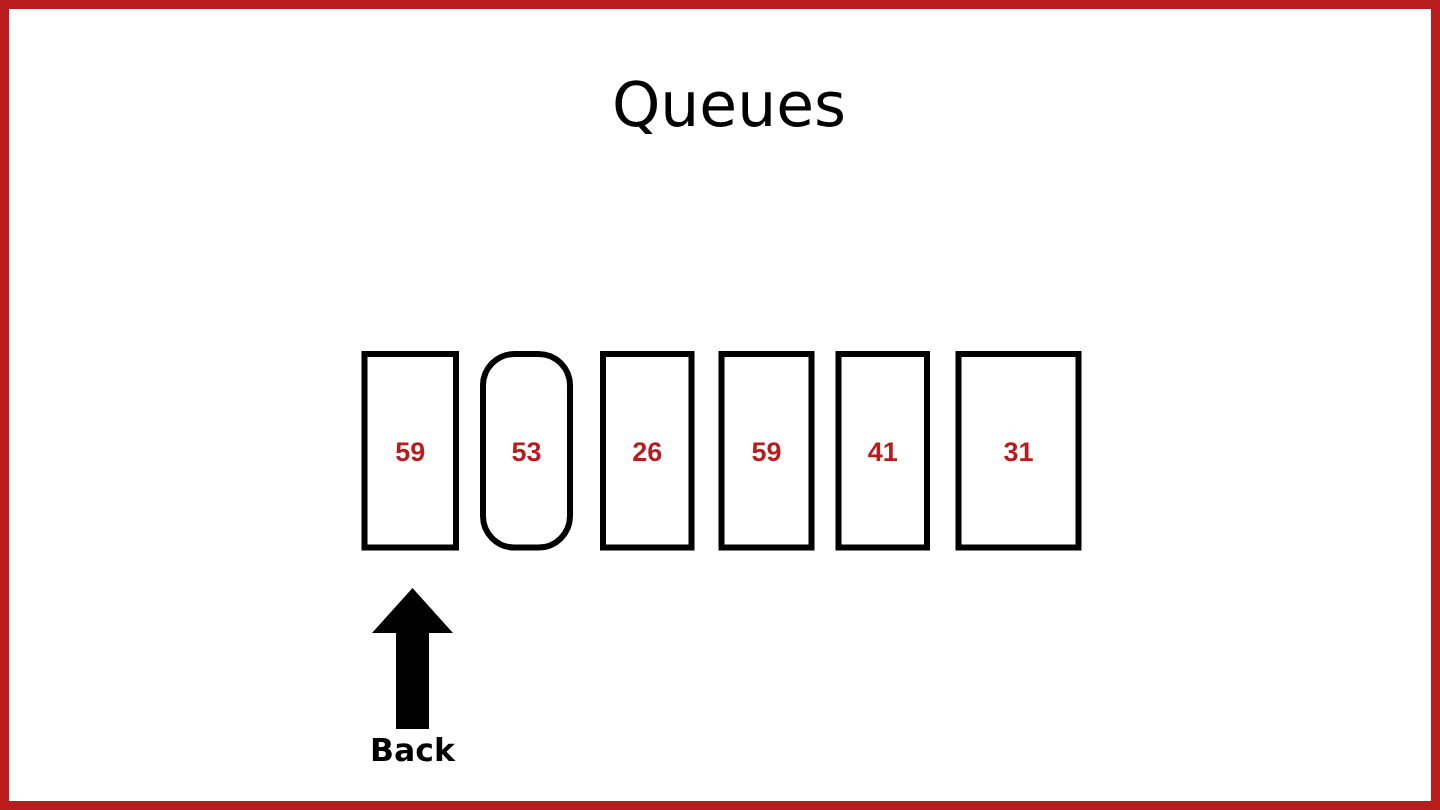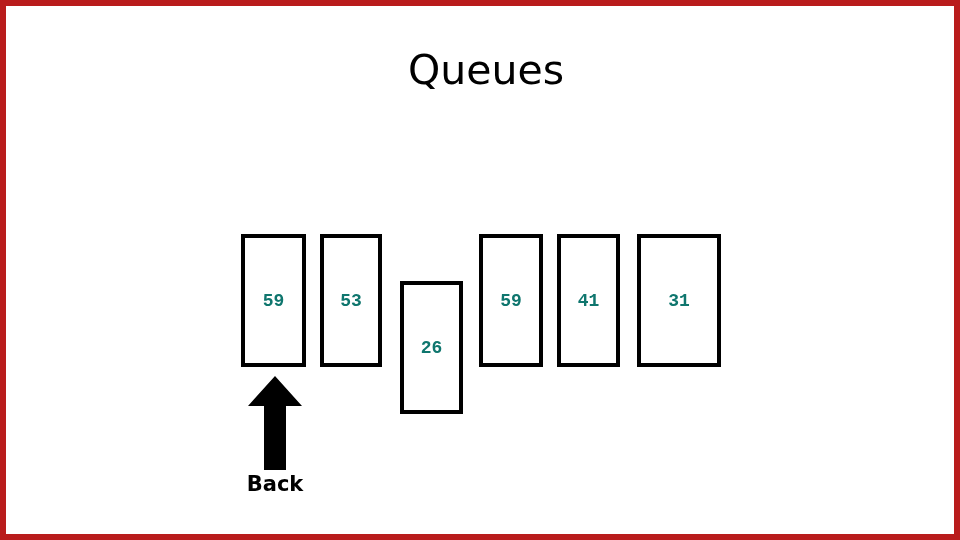--- a/index.html
+++ b/index.html
@@ -35,24 +35,24 @@
     top: 228px;
     height: 133px;
     border: 4px solid #000000;
     box-sizing: border-box;
     background: #ffffff;
     display: flex;
     align-items: center;
     justify-content: center;
   }
   .queue-cell-value {
-    font-family: Liberation Mono, monospace;
+    font-family: Liberation Sans, sans-serif;
     font-size: 18px;
     font-weight: 700;
-    color: #0f766e;
+    color: #b91c1c;
     line-height: 1;
   }
   .pointer-group {
     position: absolute;
   }
   .pointer-arrow {
     position: absolute;
     left: 0;
     top: 0;
   }
@@ -74,43 +74,43 @@
 <div id="slide">
 
   <div id="slide-title">Queues</div>
 
   <div id="queue-row">
 
     <div class="queue-cell" style="left:235px; width:65px;">
       <span class="queue-cell-value">59</span>
     </div>
 
-    <div class="queue-cell" style="left:314px; width:62px;">
+    <div class="queue-cell" style="left:314px; width:62px;border-radius:23px;">
       <span class="queue-cell-value">53</span>
     </div>
 
-    <div class="queue-cell" style="left:394px; width:63px;margin-top:47px;">
+    <div class="queue-cell" style="left:394px; width:63px;">
       <span class="queue-cell-value">26</span>
     </div>
 
     <div class="queue-cell" style="left:473px; width:64px;">
       <span class="queue-cell-value">59</span>
     </div>
 
     <div class="queue-cell" style="left:551px; width:63px;">
       <span class="queue-cell-value">41</span>
     </div>
 
     <div class="queue-cell" style="left:631px; width:84px;">
       <span class="queue-cell-value">31</span>
     </div>
 
   </div>
 
-  <div class="pointer-group" style="left:240px; top:369px; width:58px; height:126px;">
+  <div class="pointer-group" style="left:240px; top:385px; width:58px; height:126px;">
     <svg class="pointer-arrow" width="58" height="96" viewBox="0 0 58 96">
       <polygon points="29,1 56,31 40,31 40,95 18,95 18,31 2,31" fill="#000000"></polygon>
     </svg>
     <div class="pointer-label" style="top:97px;">Back</div>
   </div>
 
 
 </div>
 
 </body></html>

